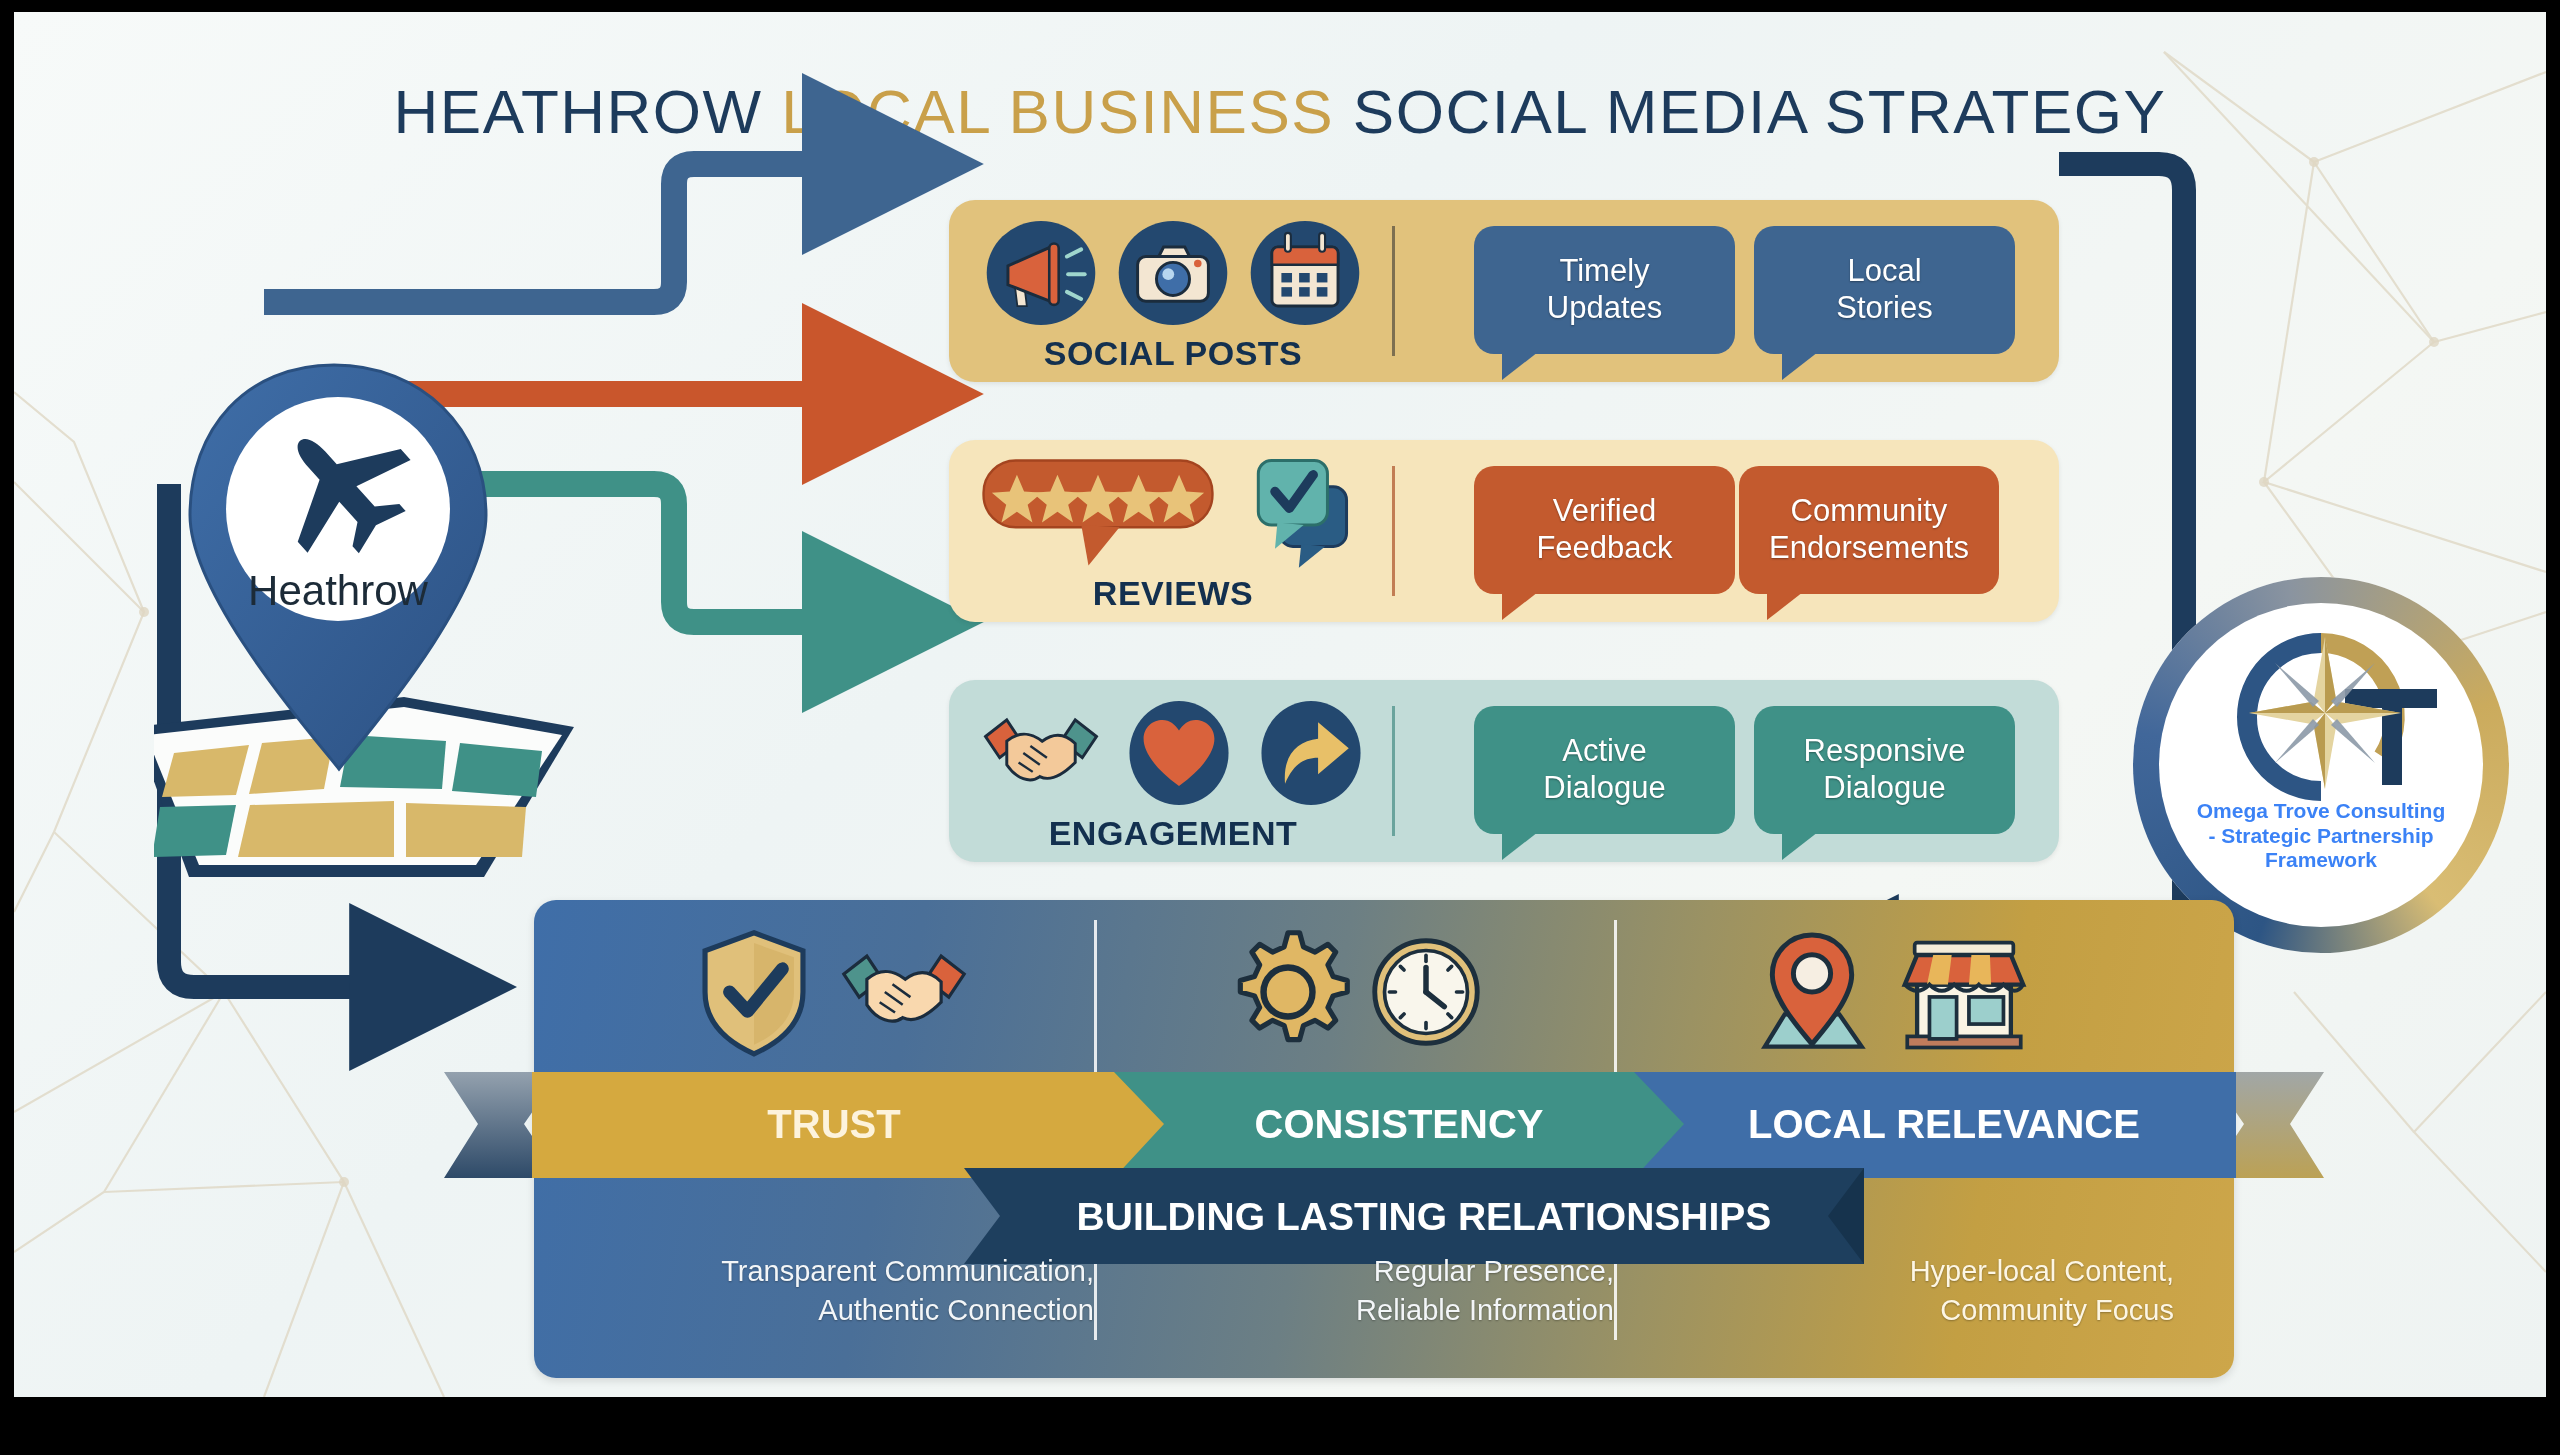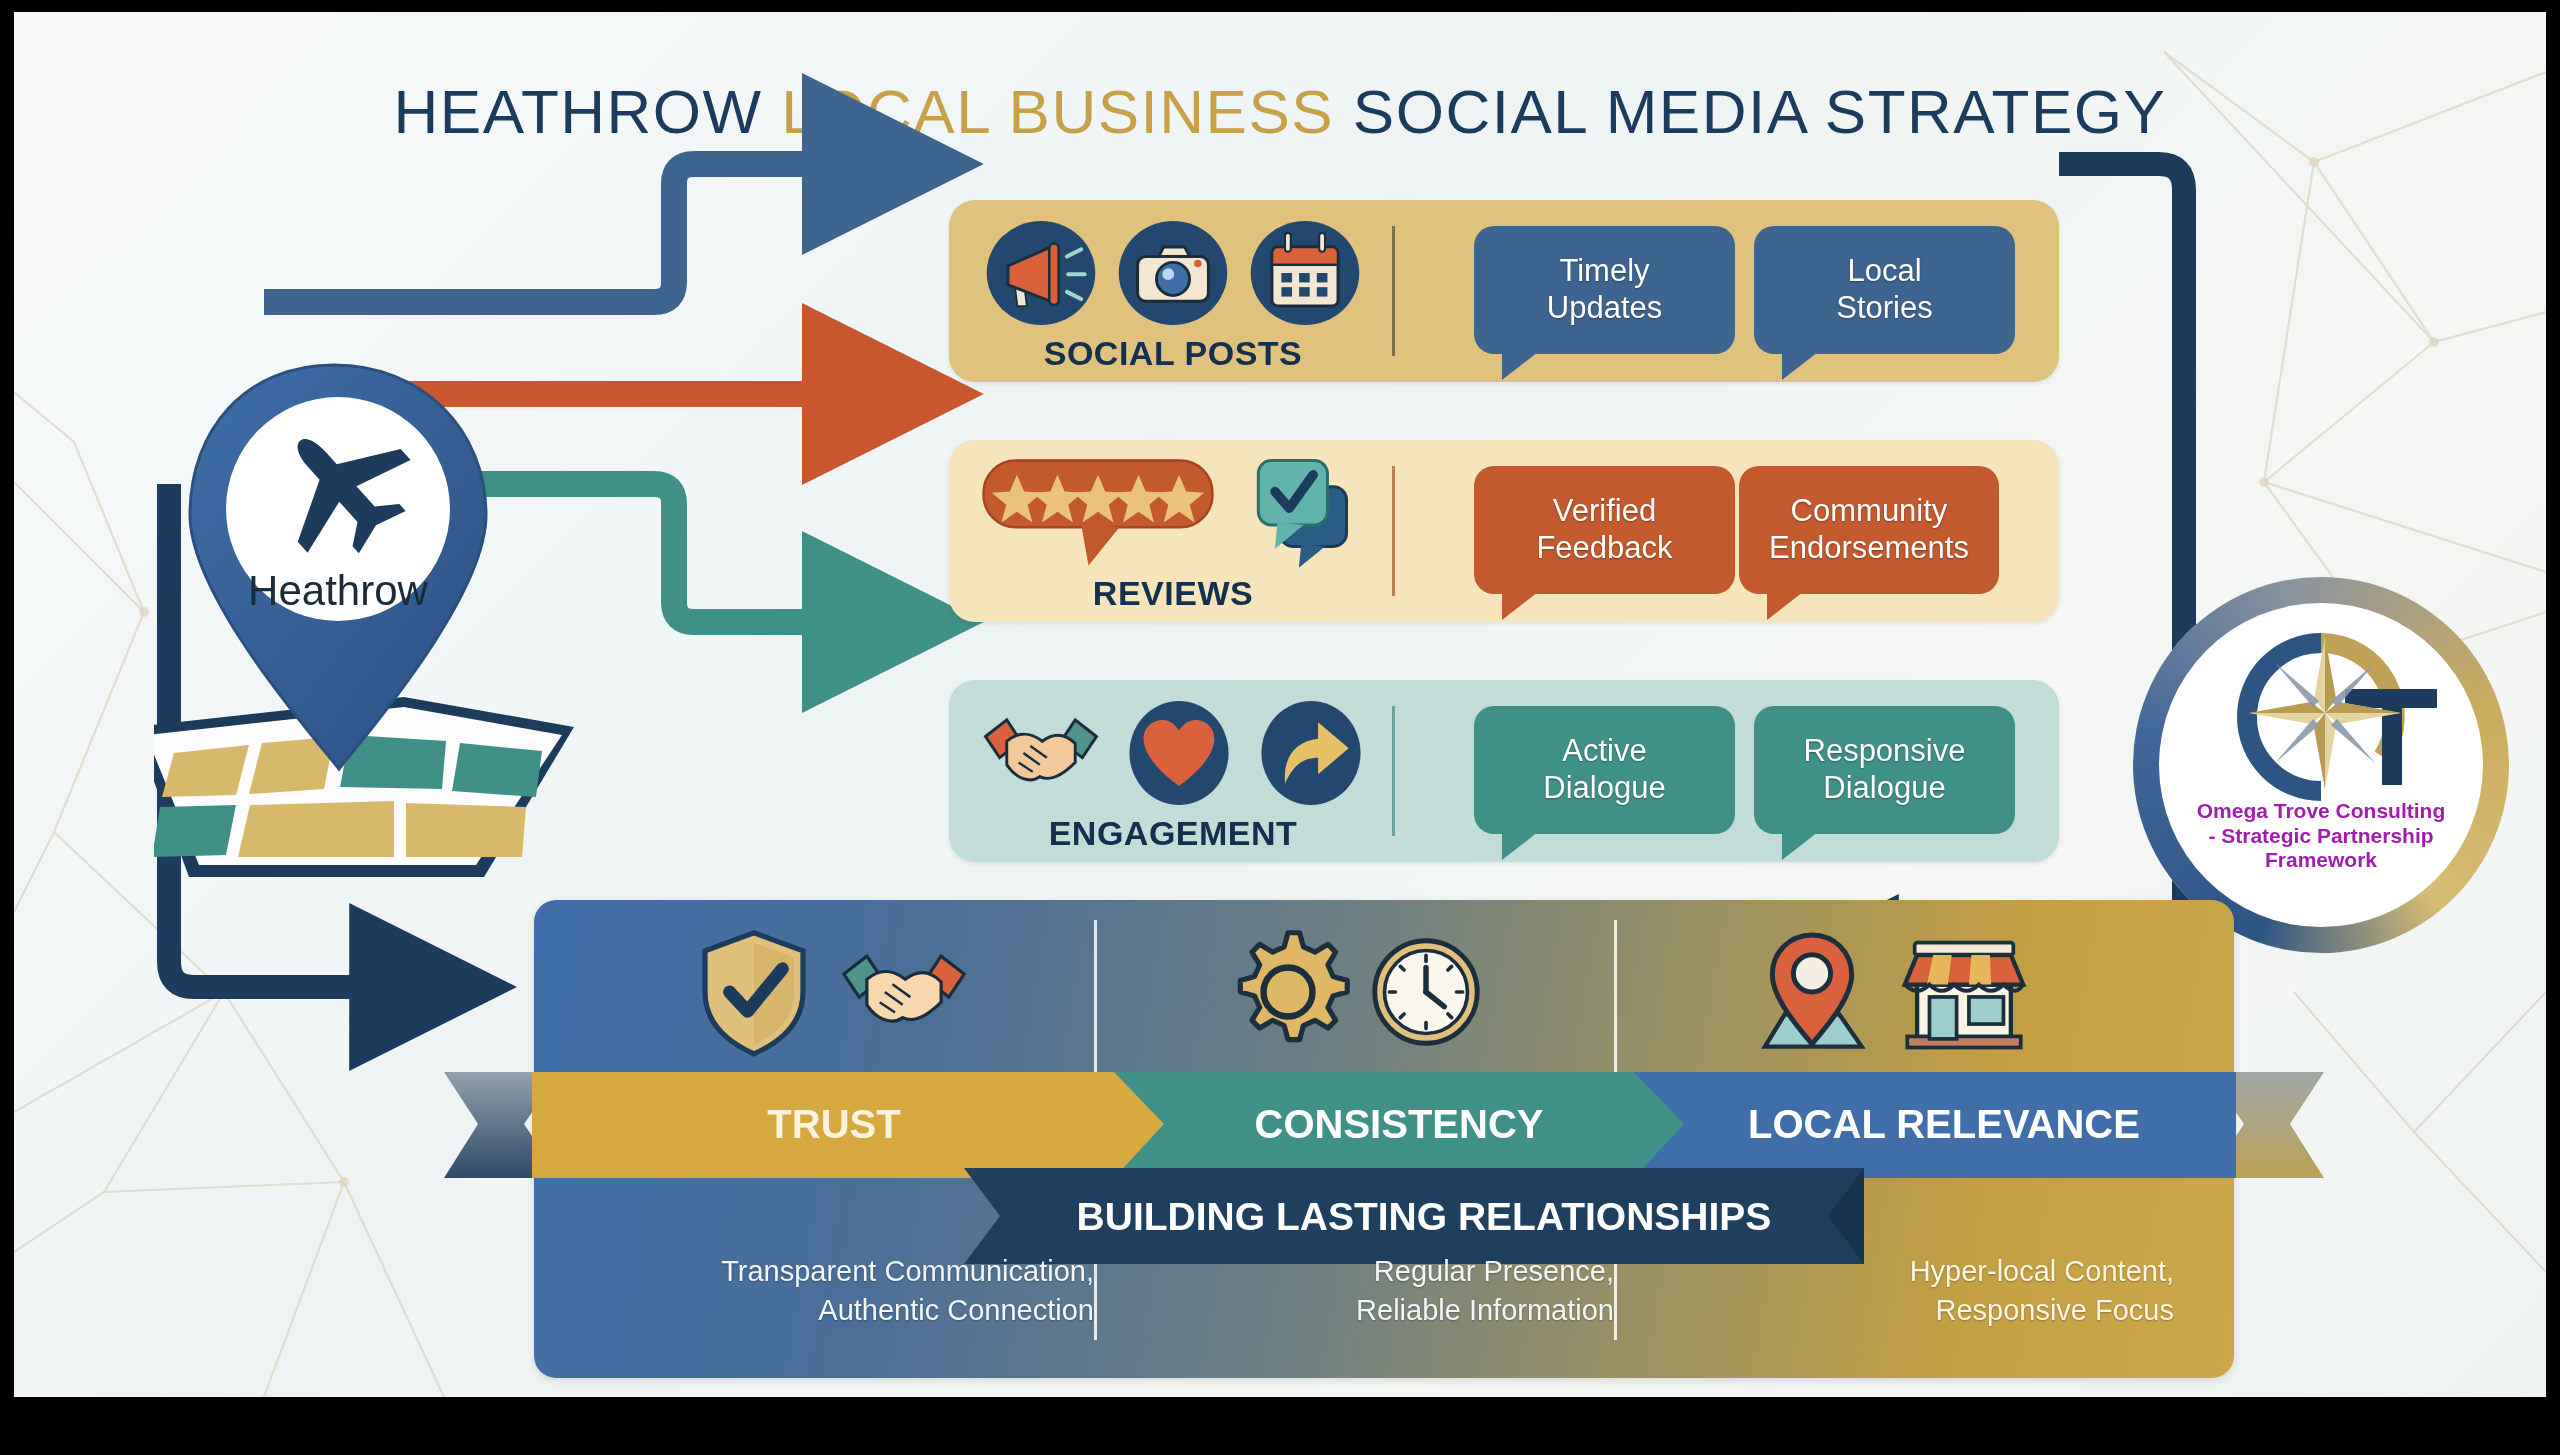--- a/index.html
+++ b/index.html
@@ -76,21 +76,21 @@
   }
   #logoRing{
     position:absolute;inset:-13px;border-radius:50%;
     background:conic-gradient(from 200deg,#2d5584 0deg,#41679a 80deg,#8a94a0 150deg,#cbab5d 230deg,#d9bd74 300deg,#2d5584 360deg);
   }
   #logoInner{
     position:absolute;inset:13px;border-radius:50%;background:#fff;overflow:hidden;
   }
   #logoText{
     position:absolute;left:8px;right:8px;top:196px;text-align:center;
-    font-size:21px;line-height:1.17;font-weight:bold;color:#a21caf;
+    font-size:21px;line-height:1.17;font-weight:bold;color:#3b82f6;
   }
 
   
   #panel{
     position:absolute;left:520px;top:888px;width:1700px;height:478px;border-radius:22px;
     background:linear-gradient(100deg,#3f6ea8 0%,#4a6f98 22%,#6c7f84 46%,#9b9263 66%,#c39f43 84%,#cda64a 100%);
     box-shadow:0 3px 8px rgba(0,0,0,.12);
   }
   .panel-iconrow{position:absolute;top:22px;left:0;width:100%;height:140px;}
   .panel-icons{position:absolute;top:0;height:140px;display:flex;align-items:center;justify-content:center;gap:10px;}
@@ -496,18 +496,18 @@
     <div class="paneldesc pd1">
       <span>Transparent Communication,</span><br>
       <span>Authentic Connection</span>
     </div>
     <div class="paneldesc pd2">
       <span>Regular Presence,</span><br>
       <span>Reliable Information</span>
     </div>
     <div class="paneldesc pd3">
       <span>Hyper-local Content,</span><br>
-      <span>Responsive Focus</span>
+      <span>Community Focus</span>
     </div>
   </div>
 
  </div>
 </div>
 
 </body></html>

